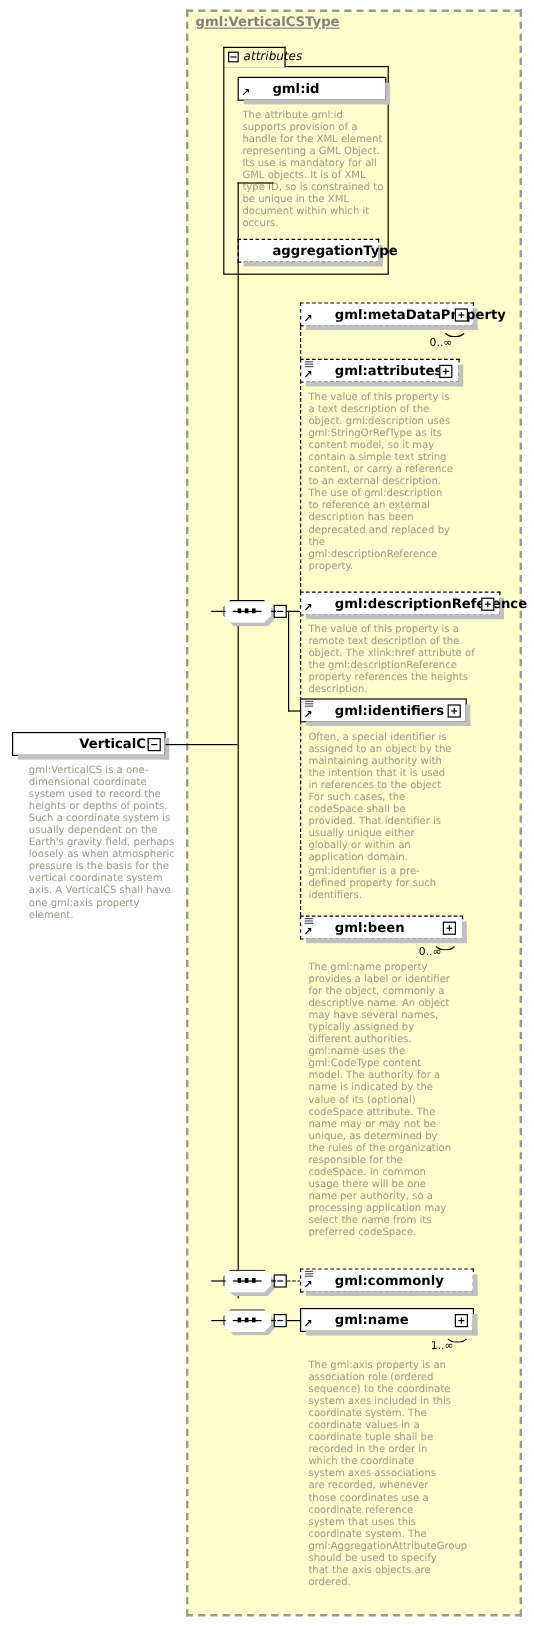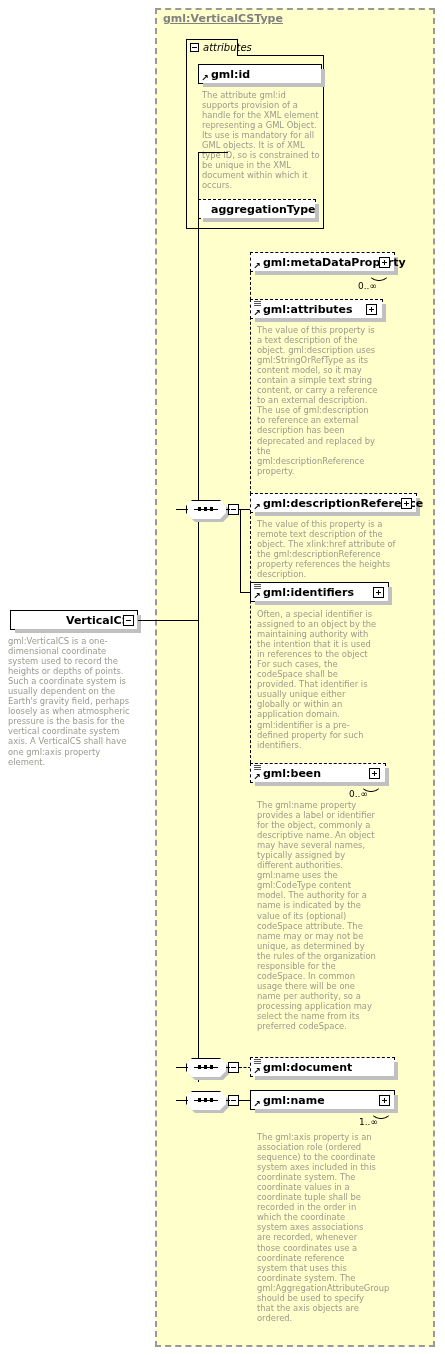--- a/index.html
+++ b/index.html
@@ -50,21 +50,21 @@
     background:#ffffff;box-sizing:border-box;
     font-size:11px;font-weight:bold;color:#000;
   }
   .nodebox .shadow{
     position:absolute;left:4px;top:100%;width:100%;height:4px;background:#c0c0c0;
   }
   .nodebox .shadow-r{
     position:absolute;left:100%;top:4px;width:4px;height:100%;background:#c0c0c0;
   }
   .nodebox .name{
-    position:absolute;left:12px;top:50%;transform:translateY(-50%);
+    position:absolute;left:28px;top:50%;transform:translateY(-50%);
     white-space:nowrap;
   }
   .solid{border:1px solid #000;}
   .dashed{border:1px dashed #000;}
 
   
   .docmark{
     position:absolute;left:3px;top:1px;width:7px;height:6px;
   }
   .docmark i{position:absolute;left:0;width:7px;height:1px;background:#555;}
@@ -157,21 +157,21 @@
   <span class="shadow-r"></span>
   <span class="name">aggregationType</span>
 </div>
 
 <div class="abs nodebox solid" style="left:10px;top:610px;width:128px;height:20px;">
   <span class="shadow"></span>
   <span class="shadow-r"></span>
   <span class="name" style="left:10px;margin-left:45px;">VerticalCS</span>
   <span class="expander" style="right:3px;top:4px;"></span>
 </div>
-<div class="doc" style="left:8px;top:636px;width:128px;">gml:VerticalCS is a one-dimensional coordinate system used to record the heights or depths of points. Such a coordinate system is usually dependent on the Earth's gravity field, perhaps loosely as when atmospheric pressure is the basis for the vertical coordinate system axis. A VerticalCS shall have one gml:axis property element.</div>
+<div class="doc" style="left:24px;top:636px;width:128px;">gml:VerticalCS is a one-dimensional coordinate system used to record the heights or depths of points. Such a coordinate system is usually dependent on the Earth's gravity field, perhaps loosely as when atmospheric pressure is the basis for the vertical coordinate system axis. A VerticalCS shall have one gml:axis property element.</div>
 
 <div class="hline" style="left:138px;top:620px;width:60px;"></div>
 
 <div class="vline" style="left:198px;top:152px;height:468px;"></div>
 <div class="vline" style="left:198px;top:620px;height:462px;"></div>
 
 <div class="hline" style="left:198px;top:152px;width:30px;"></div>
 
 <div class="seq" style="left:186px;top:500px;">
   <span class="octshadow"></span>
@@ -272,21 +272,21 @@
 
 <div class="abs nodebox dashed" style="left:250px;top:1057px;width:145px;height:20px;">
   <span class="shadow"></span>
   <span class="shadow-r"></span>
   <span class="docmark">
       <i></i>
       <i></i>
       <i></i>
     </span>
   <span class="arrowmark">↗</span>
-  <span class="name">gml:document</span>
+  <span class="name">gml:commonly</span>
 </div>
 
 <div class="seq" style="left:186px;top:1091px;">
   <span class="octshadow"></span>
   <span class="oct"></span>
   <span class="bar"></span>
   <span class="dot d1"></span>
   <span class="dot d2"></span>
   <span class="dot d3"></span>
 </div>

